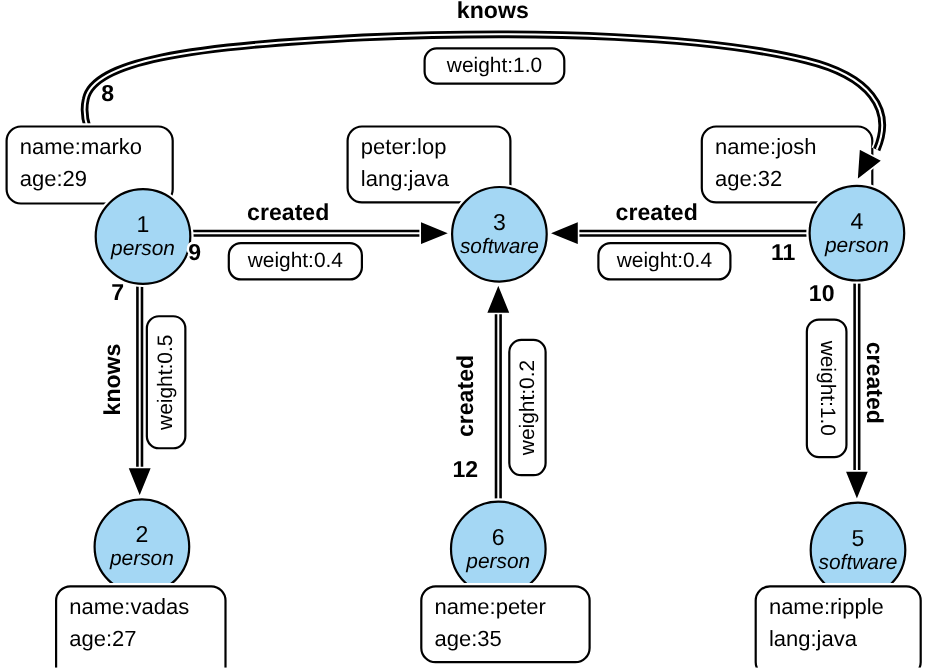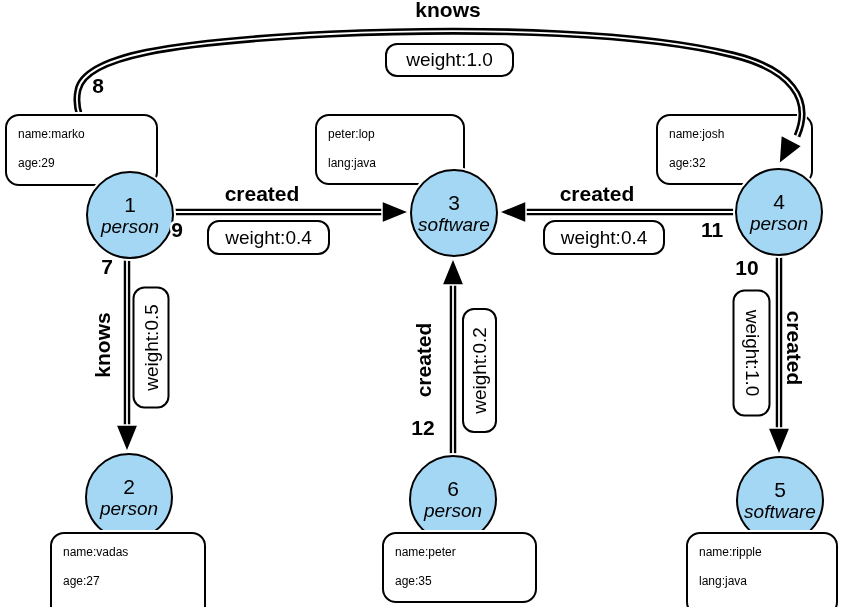--- a/index.html
+++ b/index.html
@@ -24,25 +24,25 @@
     display:flex; flex-direction:column; align-items:center; justify-content:center;
     z-index:10;
   }
   .node-id   { font-size:21px; line-height:23px; }
   .node-type { font-size:19px; line-height:22px;font-style:italic; }
 
   .pbox {
     position:absolute; box-sizing:border-box;
     background:#fff; border:2.5px solid #000; border-radius:14px;
     box-shadow:0 0 0 2px #fff;
-    padding:4px 11px; font-size:12px; line-height:29px;
+    padding:4px 11px; font-size:20px; line-height:29px;
     white-space:nowrap;
   }
   .pbox span { display:block; }
-  .z4 { z-index:4;margin-left:19px; } .z8 { z-index:8; } .z12 { z-index:12; }
+  .z4 { z-index:4; } .z8 { z-index:8; } .z12 { z-index:12; }
 
   .wbox {
     position:absolute; box-sizing:border-box;
     background:#fff; border:2.2px solid #000; border-radius:12px;
     box-shadow:0 0 0 1.5px #fff;
     display:flex; align-items:center; justify-content:center;
     font-size:19px; z-index:14; white-space:nowrap;
   }
   .elabel {
     position:absolute; font-weight:bold; font-size:21px;

